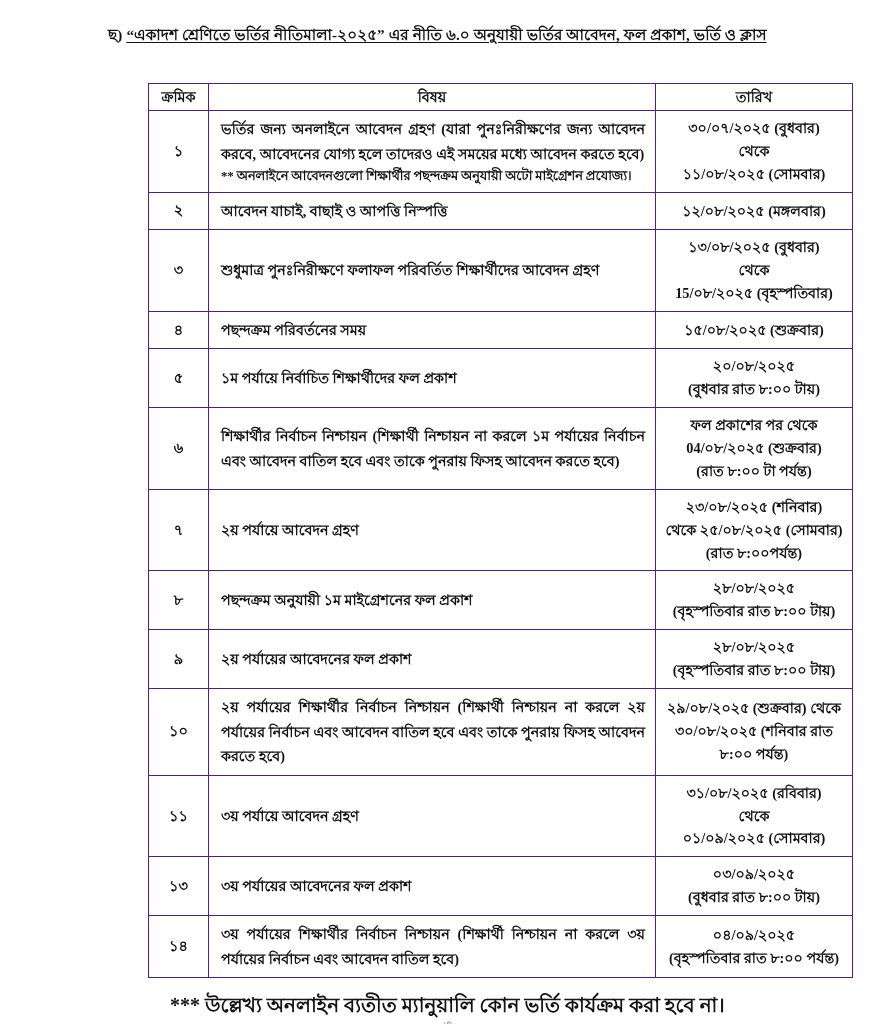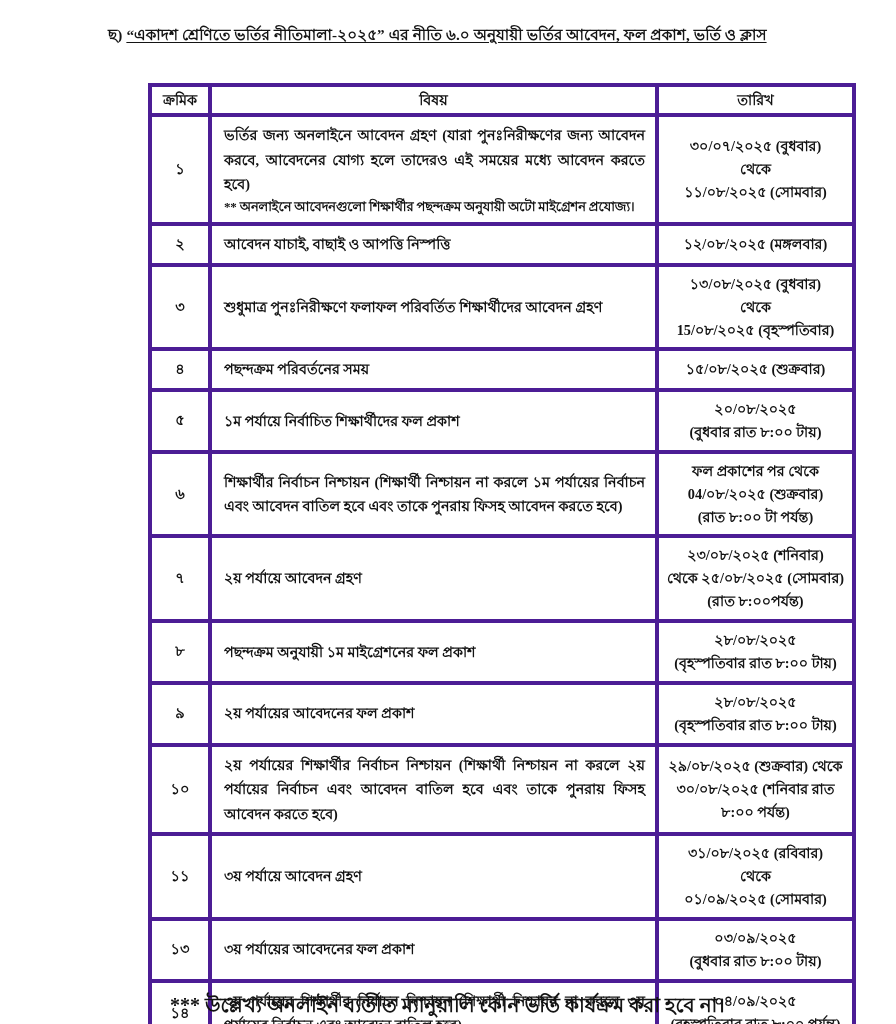--- a/index.html
+++ b/index.html
@@ -56,21 +56,21 @@
     border-collapse: collapse;
     table-layout: fixed;
     background: #ffffff;
   }
   .sched-table col.c-sl    { width: 60px; }
   .sched-table col.c-topic { width: 447px; }
   .sched-table col.c-date  { width: 197px; }
 
   .sched-table th,
   .sched-table td {
-    border: 4px solid #4c1d95;
+    border: 1px solid #4c1d95;
     padding: 0;
     vertical-align: middle;
     color: #121212;
   }
 
   thead th {
     height: 26px;
     font-size: 14.4px;
     font-weight: 700;
     text-align: center;

